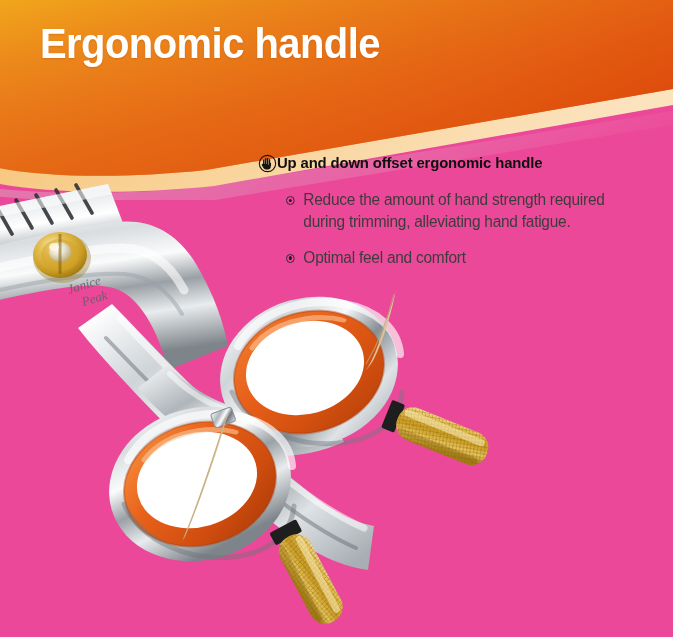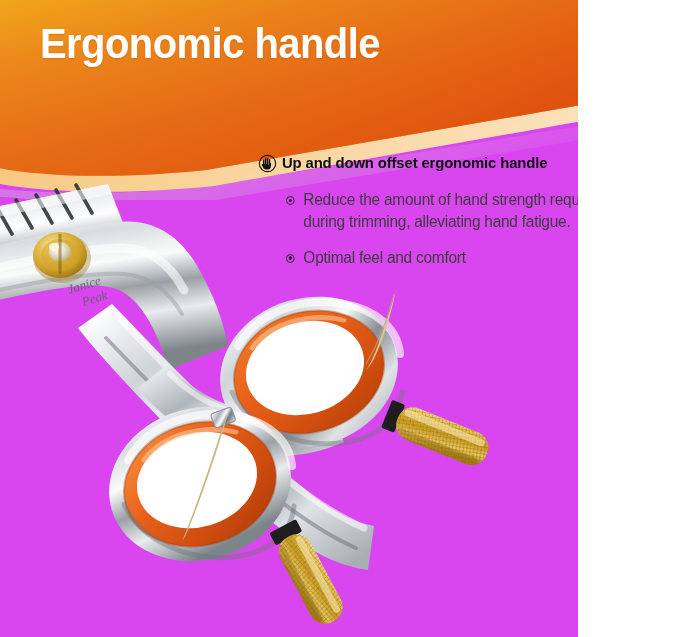--- a/index.html
+++ b/index.html
@@ -8,24 +8,24 @@
     padding: 0;
     background: #ffffff;
   }
   body {
     font-family: "Liberation Sans", sans-serif;
     -webkit-font-smoothing: antialiased;
   }
 
   #page {
     position: relative;
-    width: 578px;
+    width: 673px;
     height: 637px;
     overflow: hidden;
-    background: #d946ef;
+    background: #ec4899;
   }
 
   
   #banner-layer {
     position: absolute;
     left: 0;
     top: 0;
     width: 679px;
     height: 200px;
     pointer-events: none;
@@ -71,21 +71,20 @@
   #copy-block {
     position: absolute;
     left: 258px;
     top: 153px;
     width: 414px;
   }
 
   #feature-heading {
     display: flex;
     align-items: center;
-    gap: 5px;
     margin: 0 0 11px 0;
   }
   #feature-heading .hand-icon {
     flex: 0 0 auto;
     width: 19px;
     height: 19px;
     margin-top: 1px;
   }
   #feature-heading .hand-icon svg { display: block; }
   #feature-heading .heading-text {

